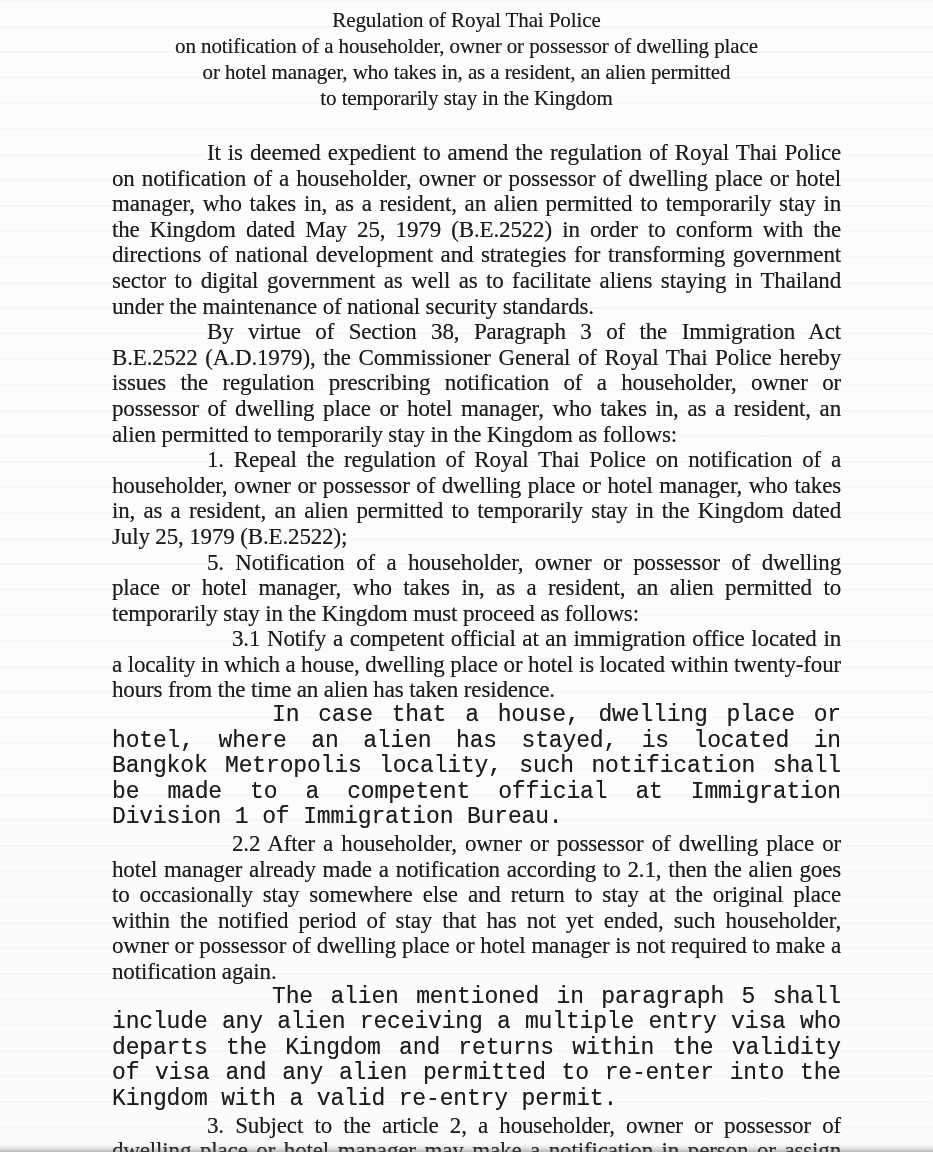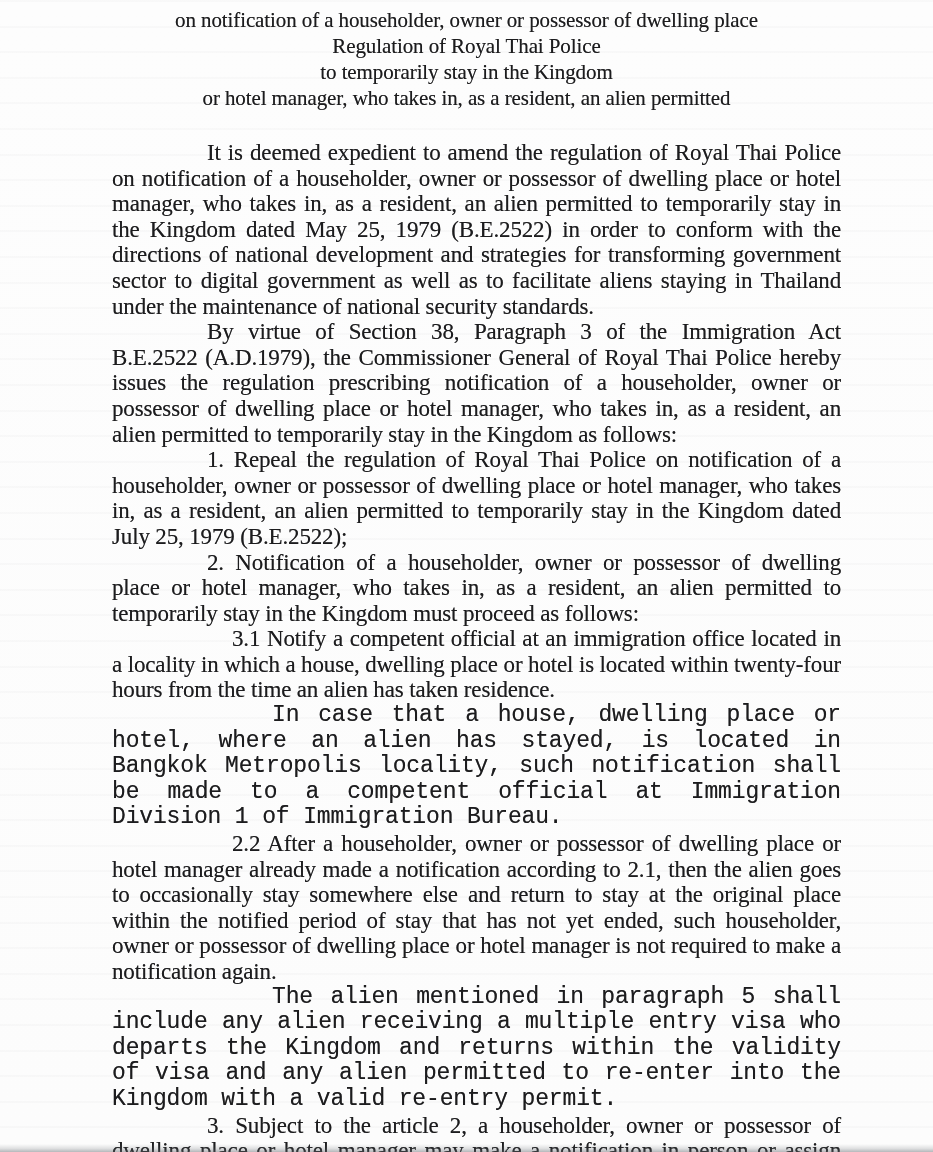--- a/index.html
+++ b/index.html
@@ -51,32 +51,32 @@
     bottom: 0;
     height: 8px;
     background: linear-gradient(180deg, rgba(0,0,0,0) 0%, rgba(95,100,106,0.18) 55%, rgba(95,100,106,0.45) 100%);
   }
 </style>
 </head>
 <body>
 
 <div class="page">
   <div class="title-block">
+    <div class="title-line">Regulation of Royal Thai Police</div>
     <div class="title-line">on notification of a householder, owner or possessor of dwelling place</div>
-    <div class="title-line">Regulation of Royal Thai Police</div>
+    <div class="title-line">or hotel manager, who takes in, as a resident, an alien permitted</div>
     <div class="title-line">to temporarily stay in the Kingdom</div>
-    <div class="title-line">or hotel manager, who takes in, as a resident, an alien permitted</div>
   </div>
 
   <div class="body-text">
 
   <p class="para l1">It is deemed expedient to amend the regulation of Royal Thai Police on notification of a householder, owner or possessor of dwelling place or hotel manager, who takes in, as a resident, an alien permitted to temporarily stay in the Kingdom dated May 25, 1979 (B.E.2522) in order to conform with the directions of national development and strategies for transforming government sector to digital government as well as to facilitate aliens staying in Thailand under the maintenance of national security standards.</p>
       <p class="para l1">By virtue of Section 38, Paragraph 3 of the Immigration Act B.E.2522 (A.D.1979), the Commissioner General of Royal Thai Police hereby issues the regulation prescribing notification of a householder, owner or possessor of dwelling place or hotel manager, who takes in, as a resident, an alien permitted to temporarily stay in the Kingdom as follows:</p>
       <p class="para l1">1. Repeal the regulation of Royal Thai Police on notification of a householder, owner or possessor of dwelling place or hotel manager, who takes in, as a resident, an alien permitted to temporarily stay in the Kingdom dated July 25, 1979 (B.E.2522);</p>
-      <p class="para l1">2. Notification of a householder, owner or possessor of dwelling place or hotel manager, who takes in, as a resident, an alien permitted to temporarily stay in the Kingdom must proceed as follows:</p>
+      <p class="para l1">5. Notification of a householder, owner or possessor of dwelling place or hotel manager, who takes in, as a resident, an alien permitted to temporarily stay in the Kingdom must proceed as follows:</p>
       <p class="para l2">3.1 Notify a competent official at an immigration office located in a locality in which a house, dwelling place or hotel is located within twenty-four hours from the time an alien has taken residence.</p>
       <p class="para l3">In case that a house, dwelling place or hotel, where an alien has stayed, is located in Bangkok Metropolis locality, such notification shall be made to a competent official at Immigration Division 1 of Immigration Bureau.</p>
       <p class="para l2">2.2 After a householder, owner or possessor of dwelling place or hotel manager already made a notification according to 2.1, then the alien goes to occasionally stay somewhere else and return to stay at the original place within the notified period of stay that has not yet ended, such householder, owner or possessor of dwelling place or hotel manager is not required to make a notification again.</p>
       <p class="para l3">The alien mentioned in paragraph 5 shall include any alien receiving a multiple entry visa who departs the Kingdom and returns within the validity of visa and any alien permitted to re-enter into the Kingdom with a valid re-entry permit.</p>
       <p class="para l1">3. Subject to the article 2, a householder, owner or possessor of dwelling place or hotel manager may make a notification in person or assign others to submit a letter of notification or send it by registered mail or via the electronic notification system of Immigration Bureau.</p>
     </div>
 
   <div class="scan-edge"></div>
 </div>
 

